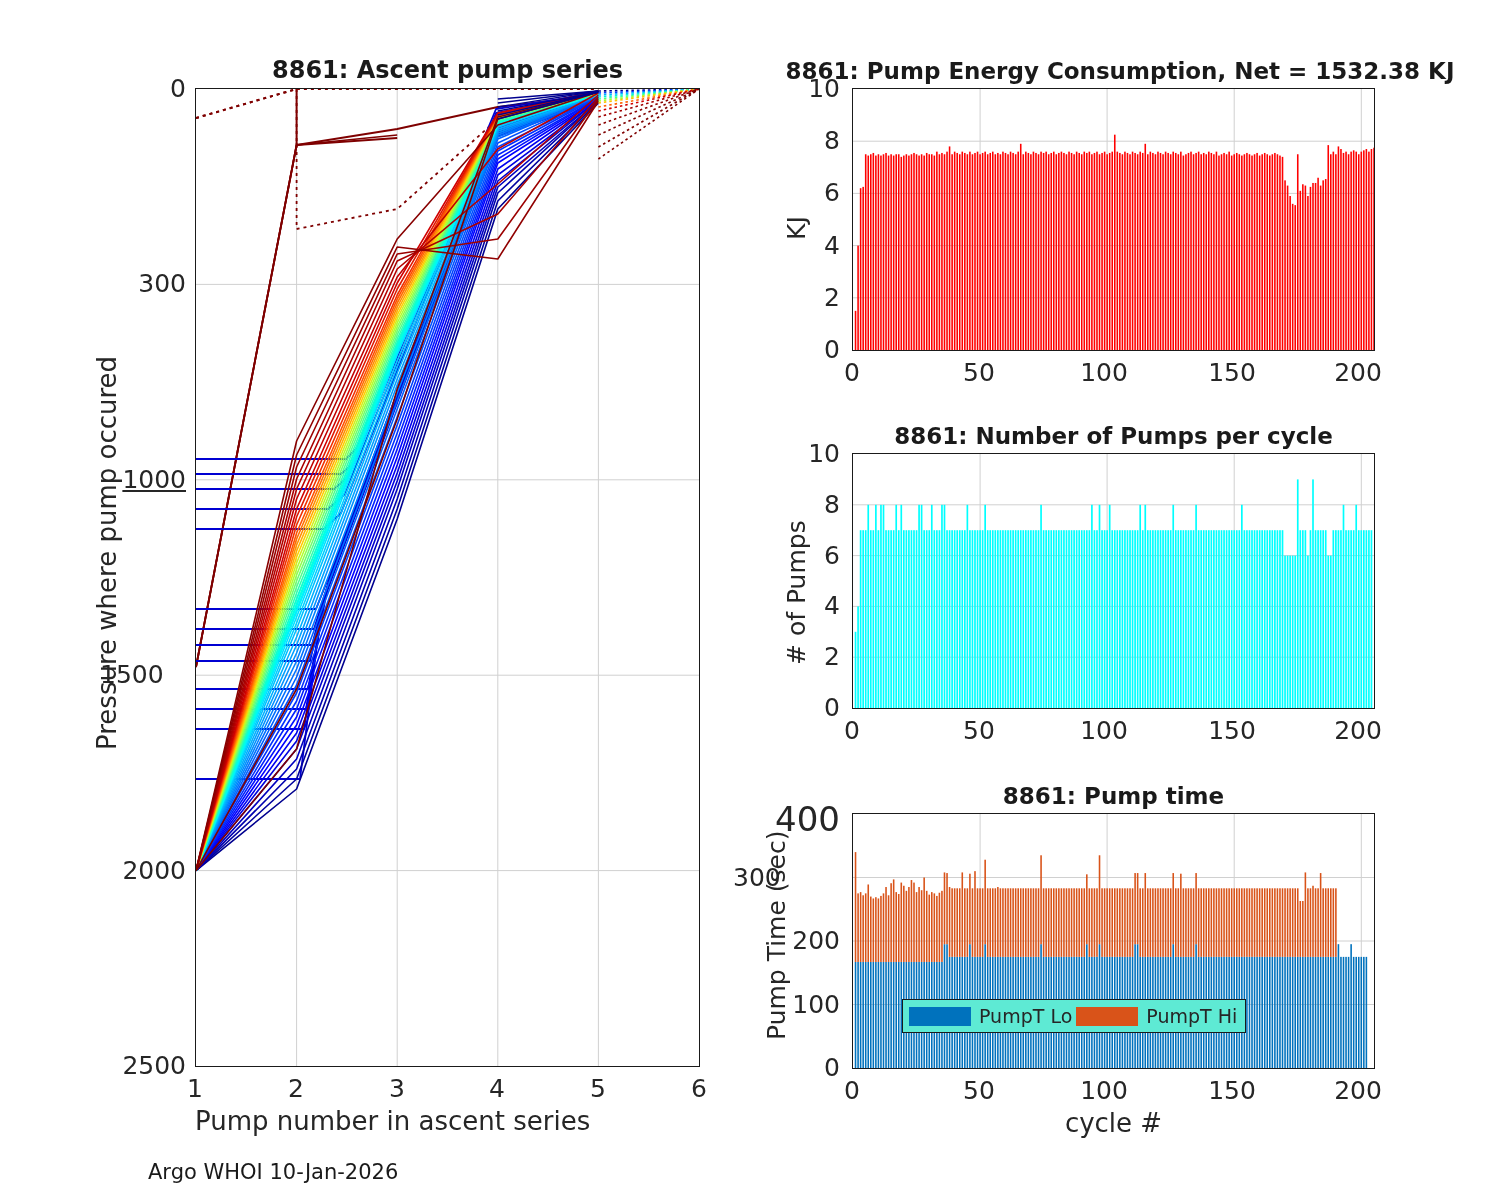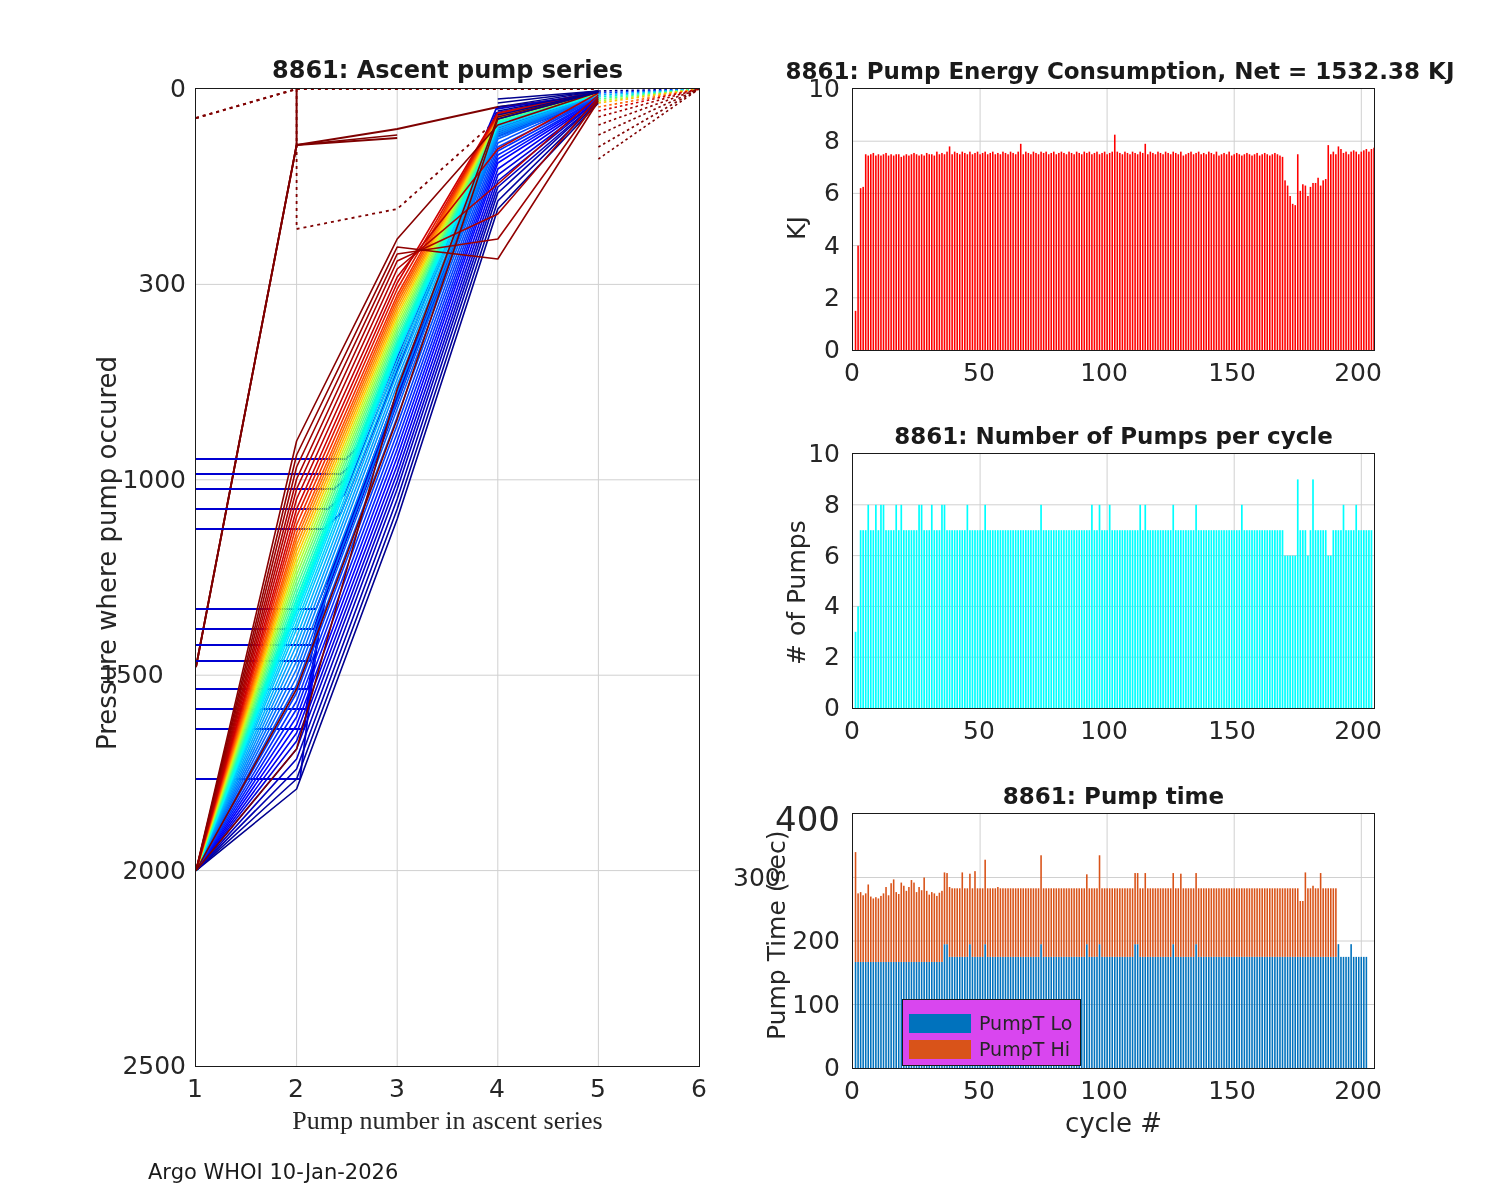--- a/index.html
+++ b/index.html
@@ -6,22 +6,22 @@
   body{width:1500px;height:1200px;position:relative;
        font-family:"DejaVu Sans","Liberation Sans",sans-serif;color:#262626;}
   .panel{position:absolute;}
   .ttl{position:absolute;text-align:center;font-weight:bold;color:#1a1a1a;white-space:nowrap;}
   .axbox{position:absolute;box-sizing:border-box;border:1.4px solid #1a1a1a;background:#fff;overflow:hidden;}
   .tick{position:absolute;white-space:nowrap;color:#262626;}
   .axlabel{position:absolute;white-space:nowrap;color:#262626;}
   .vlabel{transform-origin:0 0;transform:rotate(-90deg);}
   svg{display:block;}
   .footer{position:absolute;left:148px;top:1160px;font-size:21px;color:#1a1a1a;}
-  .legbox{position:absolute;background:#d946ef;border:1.2px solid #1a1a1a;
-          padding:12px 8px 5px 6px;display:flex;flex-direction:column;gap:4px;}
+  .legbox{position:absolute;background:#5eead4;border:1.2px solid #1a1a1a;
+          padding:5px 8px 5px 6px;display:flex;flex-direction:row;gap:4px;}
   .legrow{display:flex;align-items:center;gap:8px;}
   .legsw{width:62px;height:19px;}
   .legtx{font-size:19px;color:#262626;white-space:nowrap;}
 </style>
 </head>
 <body>
 
 <div class="panel">
 
   <div class="ttl" style="left:195px;top:56px;width:505px;font-size:24px;">8861: Ascent pump series</div>
@@ -150,33 +150,33 @@
           <polyline points="402.4,46 503,0" stroke="#7f0000"></polyline>
           <polyline points="402.4,58 503,0" stroke="#7f0000"></polyline>
           <polyline points="402.4,70 503,0" stroke="#7f0000"></polyline>
         </g>
       </g>
     </svg>
   </div>
 
   <div class="tick" style="left:148px;top:74px;font-size:25px;text-align:right;width:38px;">0</div>
   <div class="tick" style="left:114px;top:269px;font-size:25px;text-align:right;width:72px;">300</div>
-  <div class="tick" style="left:100px;top:465px;font-size:25px;text-align:right;width:86px;">1000</div>
+  <div class="tick" style="left:100px;top:465px;font-size:25px;text-align:right;width:86px;text-decoration:underline;">1000</div>
   <div class="tick" style="left:100px;top:660px;font-size:25px;width:86px;">1500</div>
   <div class="tick" style="left:100px;top:856px;font-size:25px;text-align:right;width:86px;">2000</div>
   <div class="tick" style="left:100px;top:1051px;font-size:25px;text-align:right;width:86px;">2500</div>
 
   <div class="tick" style="left:180px;top:1074px;width:30px;text-align:center;font-size:25px;">1</div>
   <div class="tick" style="left:281px;top:1074px;width:30px;text-align:center;font-size:25px;">2</div>
   <div class="tick" style="left:382px;top:1074px;width:30px;text-align:center;font-size:25px;">3</div>
   <div class="tick" style="left:482px;top:1074px;width:30px;text-align:center;font-size:25px;">4</div>
   <div class="tick" style="left:583px;top:1074px;width:30px;text-align:center;font-size:25px;">5</div>
   <div class="tick" style="left:684px;top:1074px;width:30px;text-align:center;font-size:25px;">6</div>
 
-  <div class="axlabel" style="left:195px;top:1106px;width:505px;text-align:center;font-size:26px;font-family:Liberation Serif, serif;">Pump number in ascent series</div>
+  <div class="axlabel" style="left:195px;top:1106px;width:505px;text-align:left;font-size:26px;">Pump number in ascent series</div>
   <div class="axlabel vlabel" style="left:92px;top:750px;font-size:26px;">Pressure where pump occured</div>
 </div>
 
 <div class="panel">
   <div class="ttl" style="left:760px;top:58px;width:720px;font-size:23px;">8861: Pump Energy Consumption,  Net = 1532.38 KJ</div>
 
   <div class="axbox" style="left:852px;top:88px;width:523px;height:263px;">
     <svg width="521" height="261" viewBox="0 0 521 261">
       <g stroke="#d0d0d0" stroke-width="1">
         <line x1="0" y1="208.8" x2="521" y2="208.8"></line>

